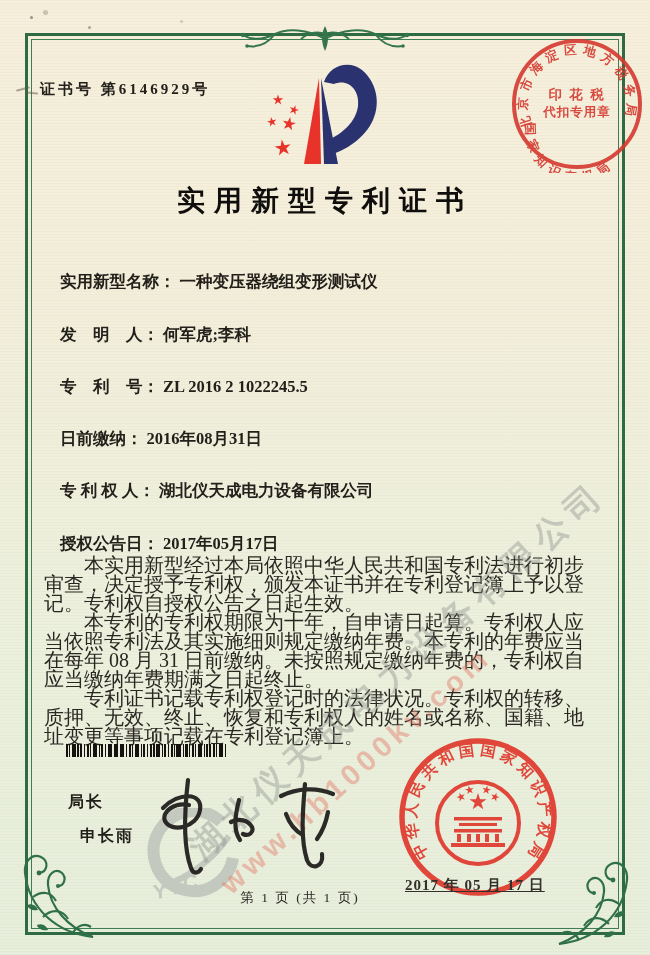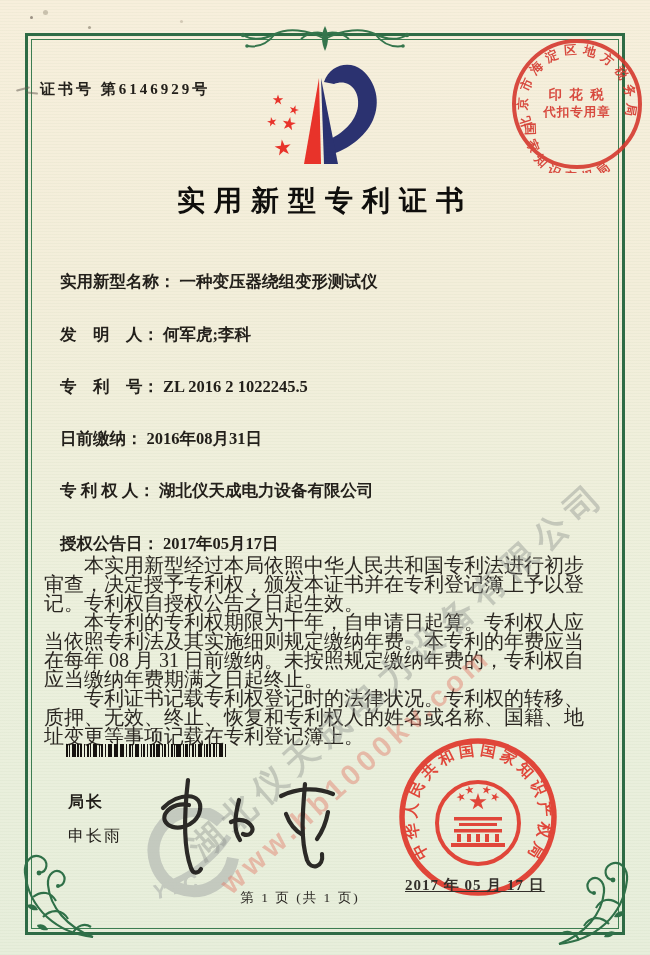--- a/index.html
+++ b/index.html
@@ -35,21 +35,21 @@
   .r1{top:271px}.r2{top:324px}.r3{top:376px}.r4{top:428px}.r5{top:480px}.r6{top:533px}
   .body-text{position:absolute;left:44px;top:556px;width:540px;font-size:20px;line-height:19px;
     text-align:justify;color:#2a2621;}
   .body-text p{margin:0;text-indent:2em;}
   .barcode{position:absolute;left:66px;top:744px;width:160px;height:13px;
     background:
       repeating-linear-gradient(90deg,#15120f 0 1px,rgba(0,0,0,0) 1px 3px),
       repeating-linear-gradient(90deg,#15120f 0 2px,rgba(0,0,0,0) 2px 7px),
       repeating-linear-gradient(90deg,#15120f 0 1px,rgba(0,0,0,0) 1px 11px);}
   .issuer-title{position:absolute;left:68px;top:792px;font-size:16px;font-weight:bold;color:var(--ink);letter-spacing:2px;}
-  .issuer-name{position:absolute;left:68px;top:826px;font-size:16px;font-weight:normal;color:var(--ink);letter-spacing:2px;}
+  .issuer-name{position:absolute;left:80px;top:826px;font-size:16px;font-weight:bold;color:var(--ink);letter-spacing:2px;}
   .signature{position:absolute;left:135px;top:772px;z-index:6;}
   .ytc{position:absolute;left:133px;top:808px;z-index:2;opacity:.72;}
   .wm{position:absolute;white-space:nowrap;transform:rotate(-42deg);transform-origin:0 50%;z-index:5;pointer-events:none;}
   .wm-company{left:195px;top:830px;font-size:34px;letter-spacing:8px;color:rgba(140,145,140,.42);font-weight:bold;}
   .wm-url{left:225px;top:872px;font-size:29px;letter-spacing:5px;color:rgba(226,122,105,.45);font-weight:bold;font-family:"Liberation Sans","DejaVu Sans",sans-serif;}
   .seal{position:absolute;left:394px;top:733px;z-index:6;opacity:.93;}
   .seal-date{position:absolute;left:405px;top:876px;z-index:7;font-size:15px;font-weight:bold;letter-spacing:1px;color:#33302b;text-decoration:underline;}
   .tax-stamp{position:absolute;left:508px;top:35px;z-index:4;opacity:.9;}
   .footer{position:absolute;left:95px;width:410px;top:889px;text-align:center;font-size:13.5px;letter-spacing:2px;color:#2c2925;}
   .ornament-top{position:absolute;left:235px;top:22px;}

